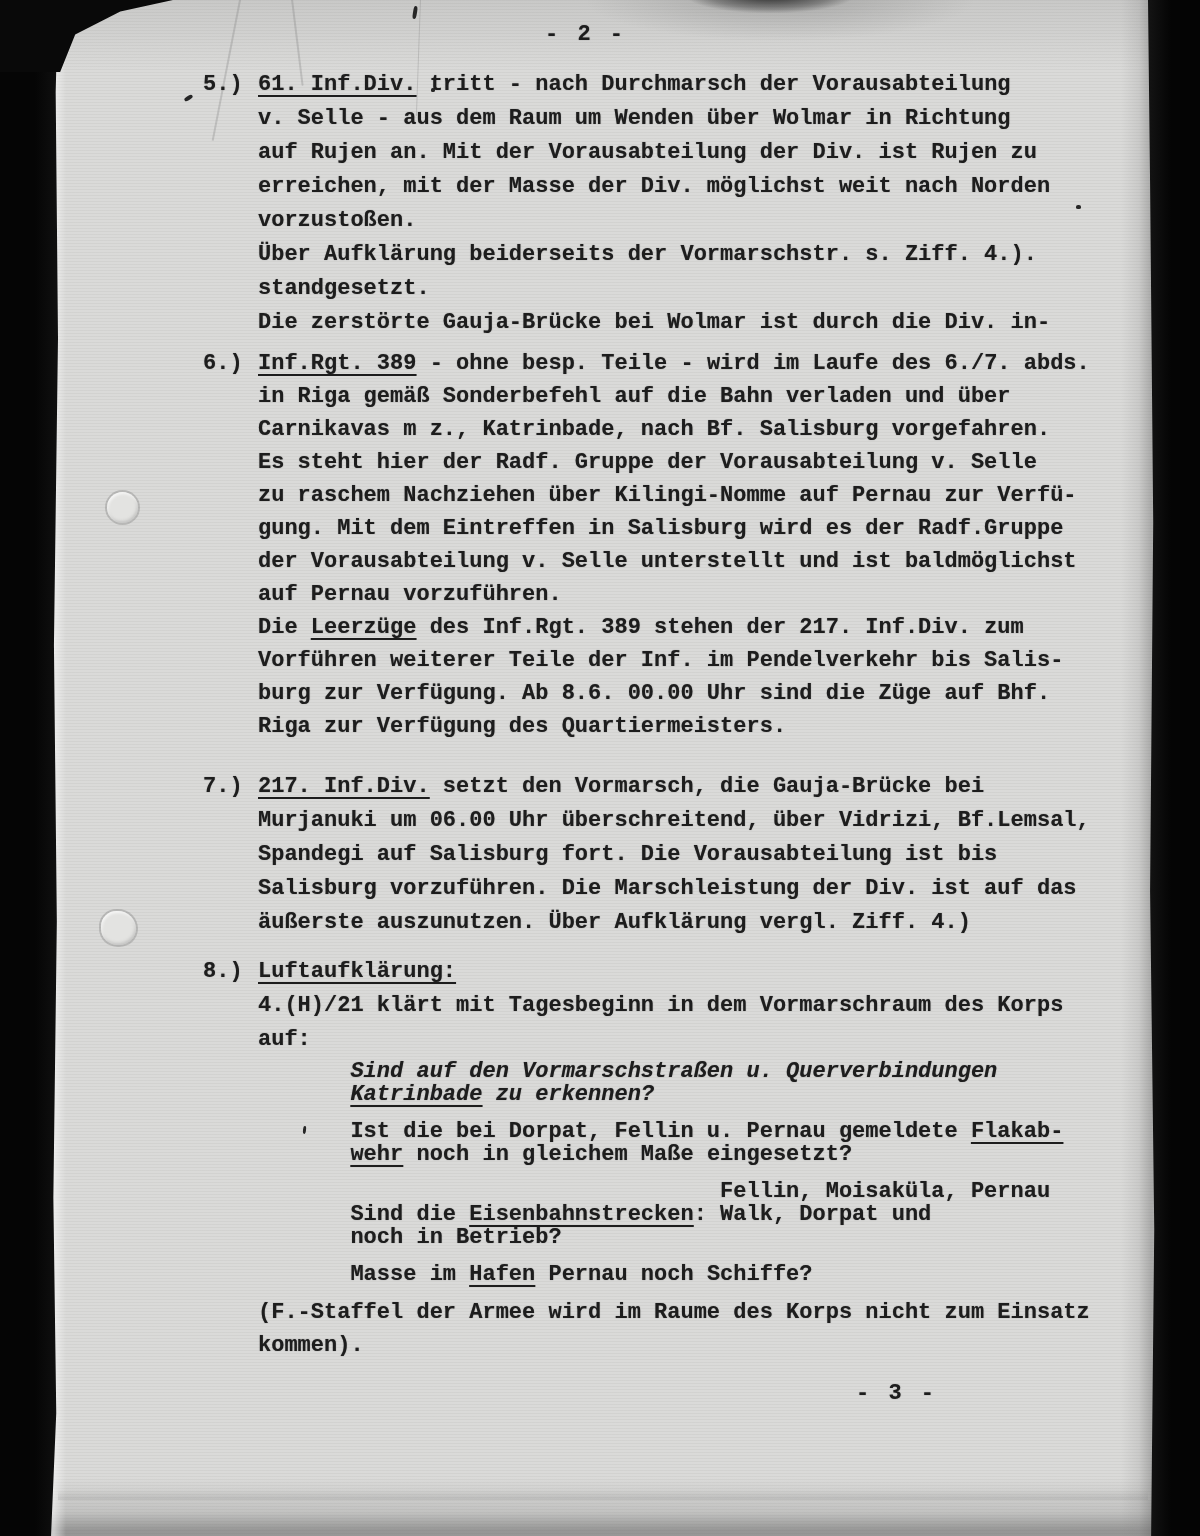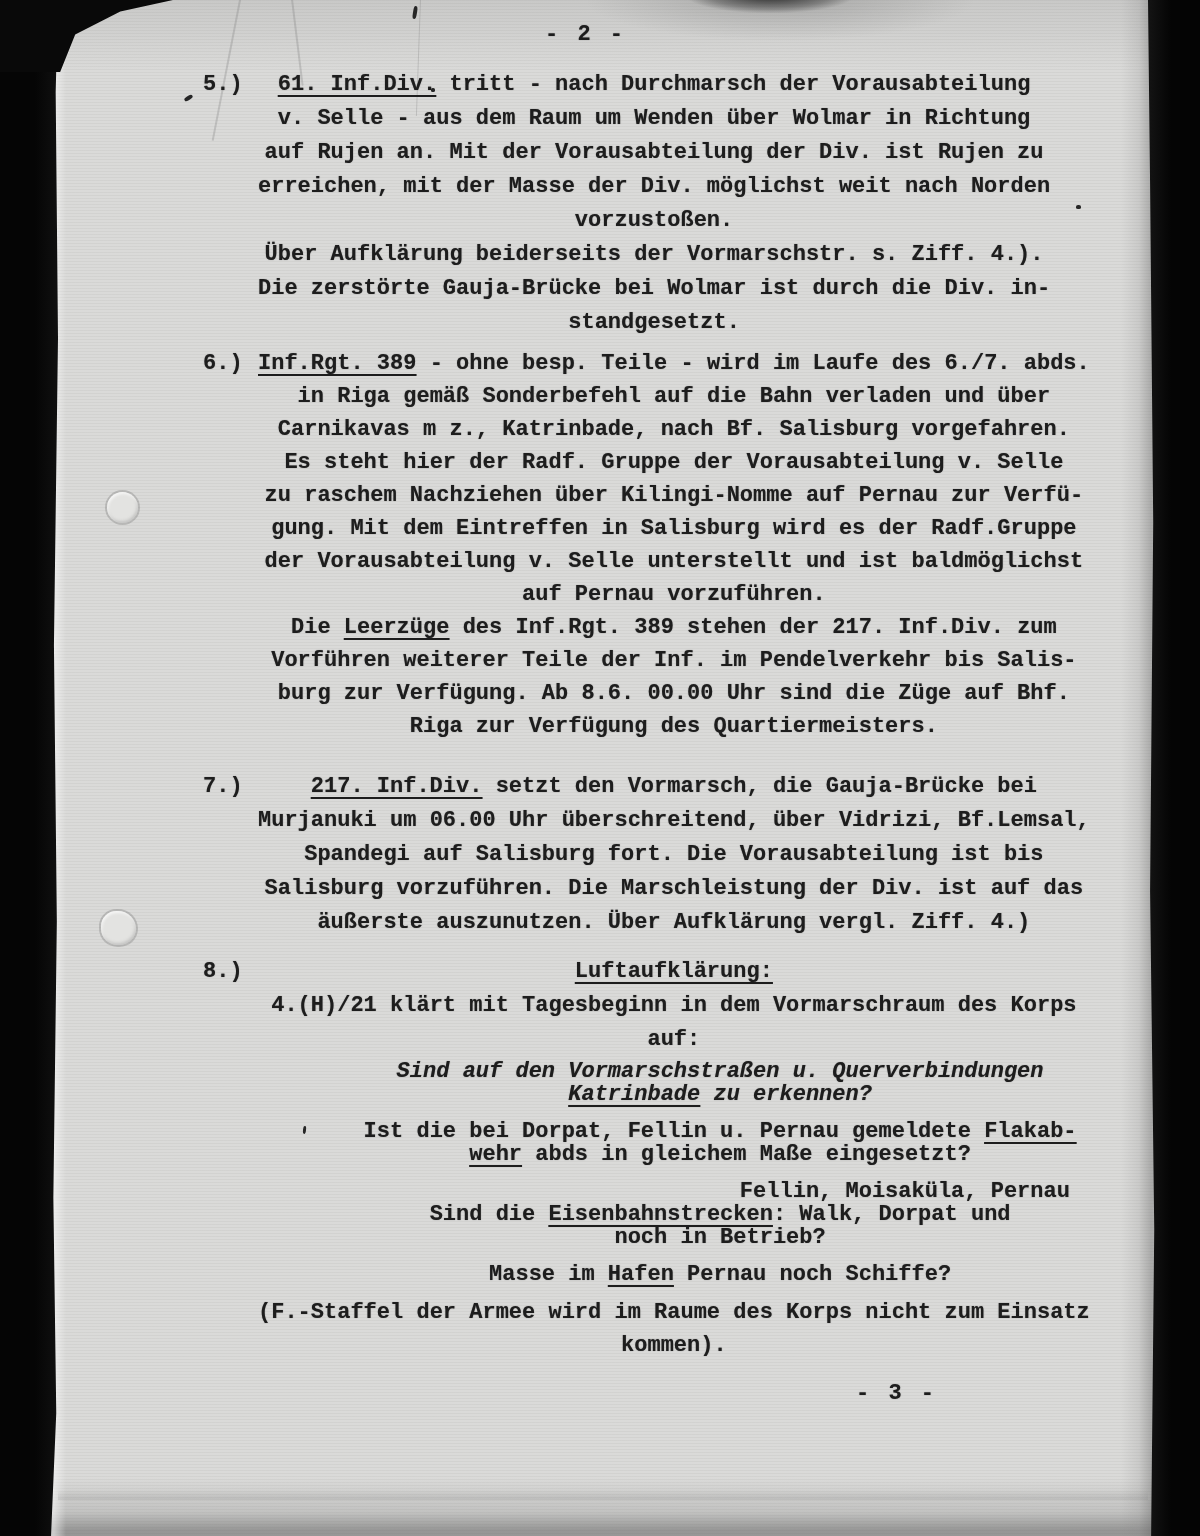--- a/index.html
+++ b/index.html
@@ -70,21 +70,21 @@
 
   
   .ink { color:#1d1d1d; font-weight:bold; font-size:22px; text-shadow:0 0 1px rgba(40,40,40,0.55); }
   .page-num-top    { position:absolute; left:545px; top:22px;  letter-spacing:3px; }
   .page-num-bottom { position:absolute; left:856px; top:1381px; letter-spacing:3px; }
 
   .doc { position:absolute; left:57px; top:0; width:1093px; height:1536px; }
   .para { position:absolute; left:146px; display:flex; align-items:flex-start; }
   .num { width:55px; flex:none; white-space:pre; }
   .plines { }
-  .line { white-space:pre;text-align:center; }
+  .line { white-space:pre; }
   .qwrap { margin-top:3px; }
   .qgroup { margin-top:14px; line-height:23px; }
   .qgroup:first-child { margin-top:0;font-style:italic; }
   .post { margin-top:10px; line-height:33px; }
   .u { text-decoration:underline; text-decoration-thickness:2px; text-underline-offset:5px; }
 </style>
 </head>
 <body>
 
 <div class="scan">
@@ -112,22 +112,22 @@
   <div class="doc ink">
       <div class="para" style="top: 68px; line-height: 34px;">
         <span class="num">5.)</span>
         <div class="plines">
           <div class="line"><span class="u">61. Inf.Div.</span><span> tritt - nach Durchmarsch der Vorausabteilung</span></div>
           <div class="line"><span>v. Selle - aus dem Raum um Wenden über Wolmar in Richtung</span></div>
           <div class="line"><span>auf Rujen an. Mit der Vorausabteilung der Div. ist Rujen zu</span></div>
           <div class="line"><span>erreichen, mit der Masse der Div. möglichst weit nach Norden</span></div>
           <div class="line"><span>vorzustoßen.</span></div>
           <div class="line"><span>Über Aufklärung beiderseits der Vormarschstr. s. Ziff. 4.).</span></div>
+          <div class="line"><span>standgesetzt.</span></div>
           <div class="line"><span>Die zerstörte Gauja-Brücke bei Wolmar ist durch die Div. in-</span></div>
-          <div class="line"><span>standgesetzt.</span></div>
         </div>
       </div>
       <div class="para" style="top: 347px; line-height: 33px;">
         <span class="num">6.)</span>
         <div class="plines">
           <div class="line"><span class="u">Inf.Rgt. 389</span><span> - ohne besp. Teile - wird im Laufe des 6./7. abds.</span></div>
           <div class="line"><span>in Riga gemäß Sonderbefehl auf die Bahn verladen und über</span></div>
           <div class="line"><span>Carnikavas m z., Katrinbade, nach Bf. Salisburg vorgefahren.</span></div>
           <div class="line"><span>Es steht hier der Radf. Gruppe der Vorausabteilung v. Selle</span></div>
           <div class="line"><span>zu raschem Nachziehen über Kilingi-Nomme auf Pernau zur Verfü-</span></div>
@@ -156,21 +156,21 @@
           <div class="line"><span class="u">Luftaufklärung:</span></div>
           <div class="line"><span>4.(H)/21 klärt mit Tagesbeginn in dem Vormarschraum des Korps</span></div>
           <div class="line"><span>auf:</span></div>
           <div class="qwrap">
             <div class="qgroup">
               <div class="line"><span>       Sind auf den Vormarschstraßen u. Querverbindungen</span></div>
               <div class="line"><span>       </span><span class="u">Katrinbade</span><span> zu erkennen?</span></div>
             </div>
             <div class="qgroup">
               <div class="line"><span>       Ist die bei Dorpat, Fellin u. Pernau gemeldete </span><span class="u">Flakab-</span></div>
-              <div class="line"><span>       </span><span class="u">wehr</span><span> abds in gleichem Maße eingesetzt?</span></div>
+              <div class="line"><span>       </span><span class="u">wehr</span><span> noch in gleichem Maße eingesetzt?</span></div>
             </div>
             <div class="qgroup">
               <div class="line"><span>                                   Fellin, Moisaküla, Pernau</span></div>
               <div class="line"><span>       Sind die </span><span class="u">Eisenbahnstrecken</span><span>: Walk, Dorpat und</span></div>
               <div class="line"><span>       noch in Betrieb?</span></div>
             </div>
             <div class="qgroup">
               <div class="line"><span>       Masse im </span><span class="u">Hafen</span><span> Pernau noch Schiffe?</span></div>
             </div>
           </div>

